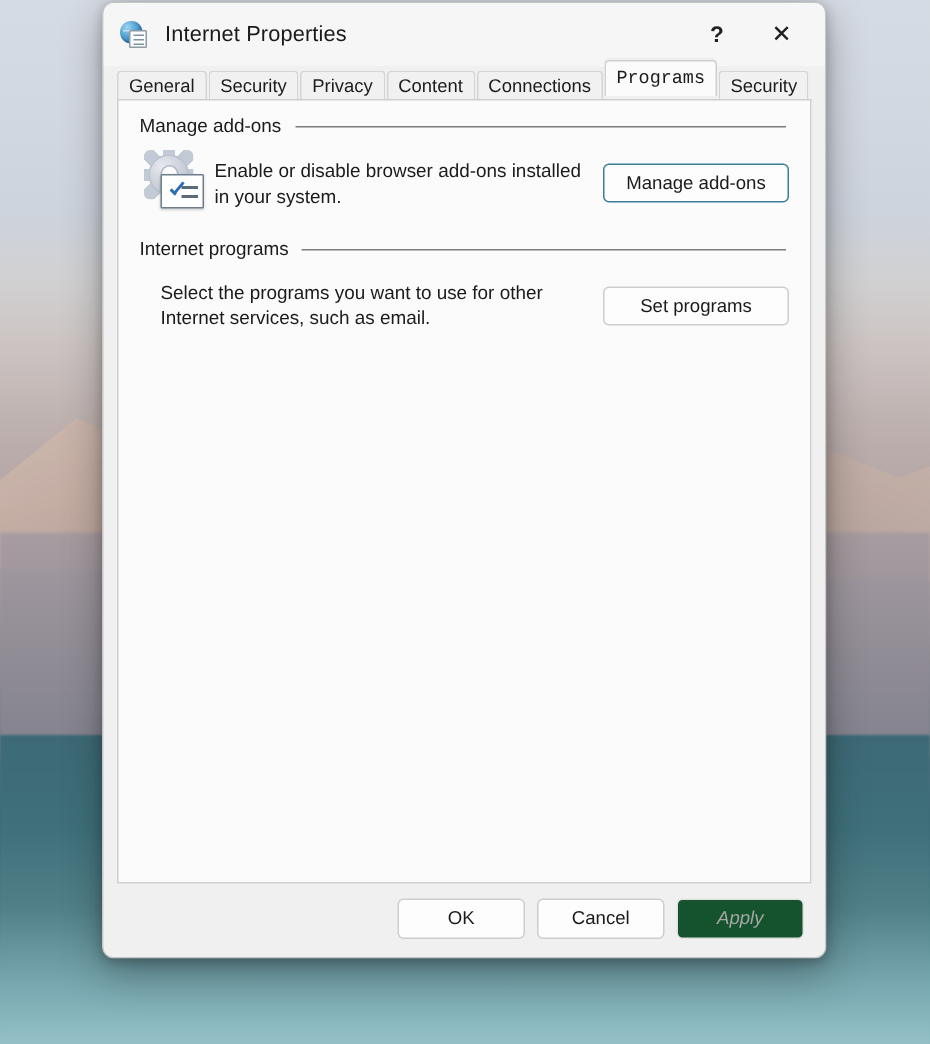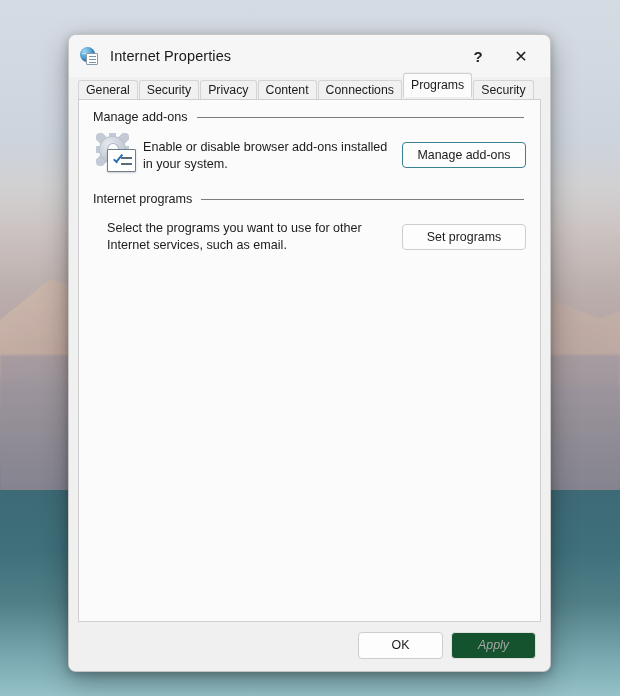--- a/index.html
+++ b/index.html
@@ -64,21 +64,21 @@
     filter: blur(.6px);
   }
   #desktop .haze {
     position: absolute; left: 0; top: 0; width: 620px; height: 300px;
     background: linear-gradient(to bottom, rgba(214,220,228,.9), rgba(206,206,208,0));
   }
 
   
   #dialog {
     position: absolute;
-    left: 68px; top: 34px;
+    left: 68px; top: 1px;
     width: 483px; height: 638px;
     background: #f0f0f0;
     border-radius: 8px;
     box-shadow: 0 10px 28px rgba(0,0,0,.30), 0 2px 8px rgba(0,0,0,.22);
     overflow: hidden;
     border: 1px solid rgba(120,120,120,.35);
   }
 
   
   .titlebar {
@@ -163,20 +163,21 @@
     text-align: right;
   }
   .tab.active {
     background: #fbfbfb;
     border-color: #cfcfcf;
     height: 24px;
     top: -2px;
     padding-top: 4px;
     z-index: 3;
     box-shadow: 0 -1px 1px rgba(0,0,0,.04);
+    font-family: Liberation Mono, monospace;
   }
 
   
   .content {
     position: relative;
     margin: 0 9px;
     height: 523px;
     background: #fbfbfb;
     border: 1px solid #cfcfcf;
     z-index: 2;
@@ -393,16 +394,17 @@
         <div class="btn-cell">
           <div class="btn">Set programs</div>
         </div>
       </div>
     </div>
 
   </div>
 
   <div class="footer">
     <div class="btn">OK</div>
+    <div class="btn">Cancel</div>
     <div class="btn disabled">Apply</div>
   </div>
 
 </div>
 
 </body></html>

